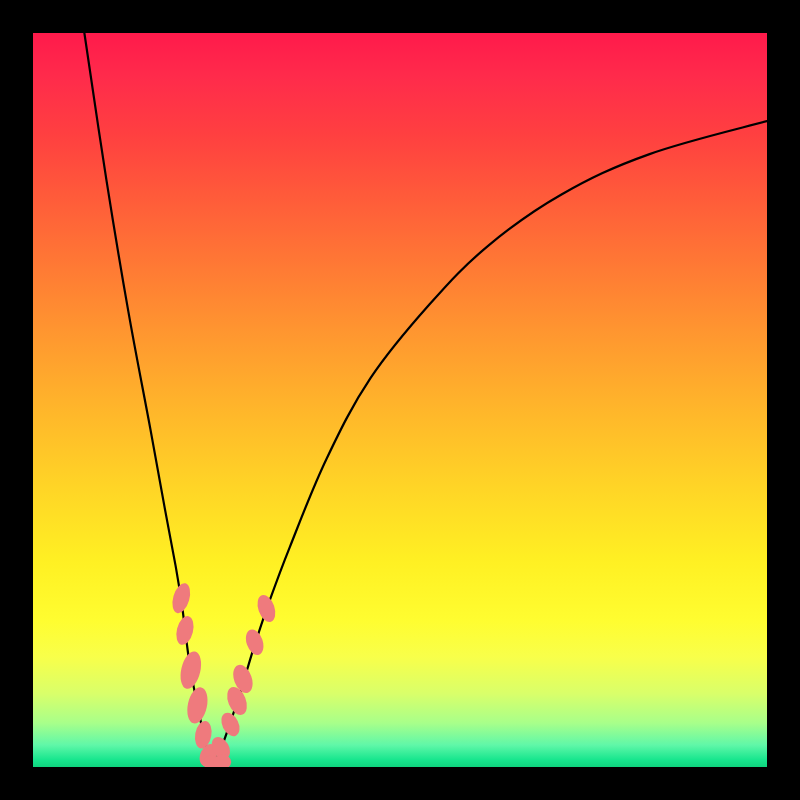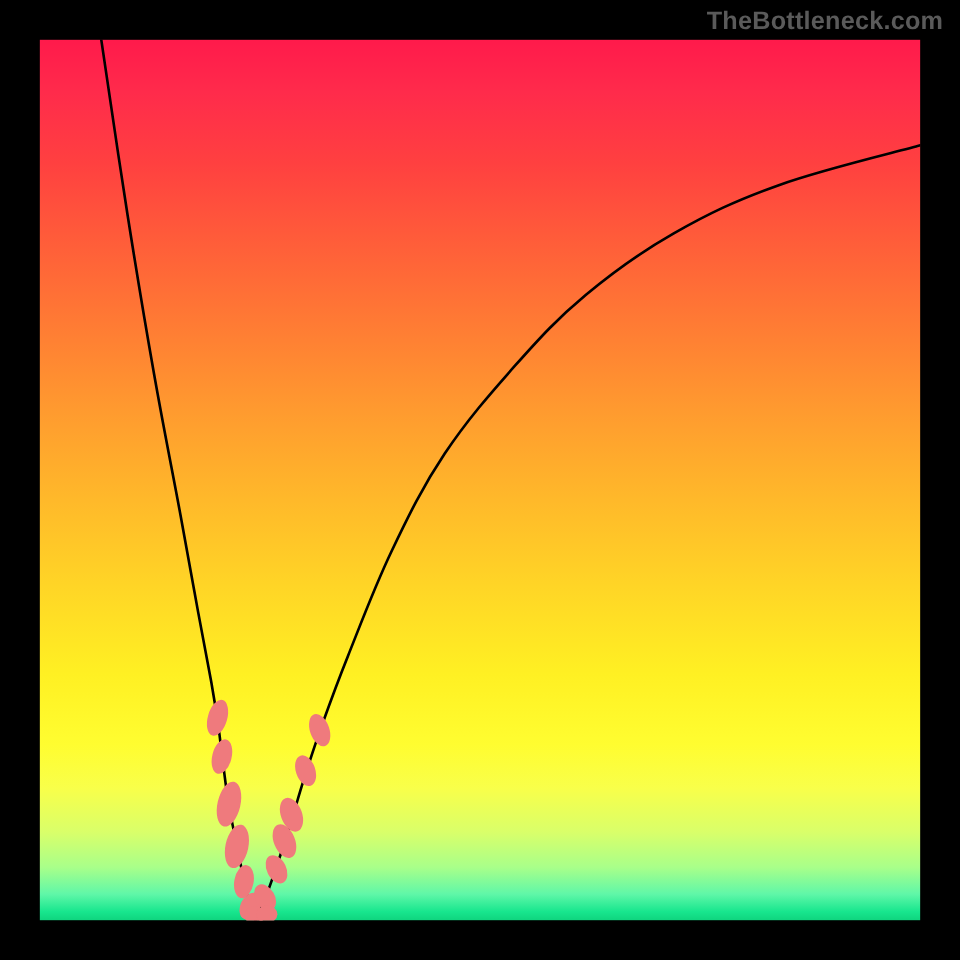--- a/index.html
+++ b/index.html
@@ -95,14 +95,13 @@
           <ellipse cx="197.45" cy="691.43" rx="8.07" ry="12.48" class="bead" transform="rotate(-26 197.45 691.43)"></ellipse>
           <ellipse cx="204.05" cy="667.94" rx="8.81" ry="14.68" class="bead" transform="rotate(-22 204.05 667.94)"></ellipse>
           <ellipse cx="209.92" cy="645.92" rx="8.81" ry="14.68" class="bead" transform="rotate(-20 209.92 645.92)"></ellipse>
           <ellipse cx="221.67" cy="609.22" rx="8.07" ry="13.21" class="bead" transform="rotate(-19 221.67 609.22)"></ellipse>
           <ellipse cx="233.41" cy="575.46" rx="8.07" ry="13.95" class="bead" transform="rotate(-19 233.41 575.46)"></ellipse>
           <ellipse cx="179.10" cy="729.60" rx="8.81" ry="7.34" class="bead" transform="rotate(0 179.10 729.60)"></ellipse>
           <ellipse cx="189.37" cy="728.86" rx="8.81" ry="7.34" class="bead" transform="rotate(0 189.37 728.86)"></ellipse>
         </g>
     </svg>
   </div>
-  <div class="watermark">TheBottleneck.com</div>
 </div>
 
 </body></html>

